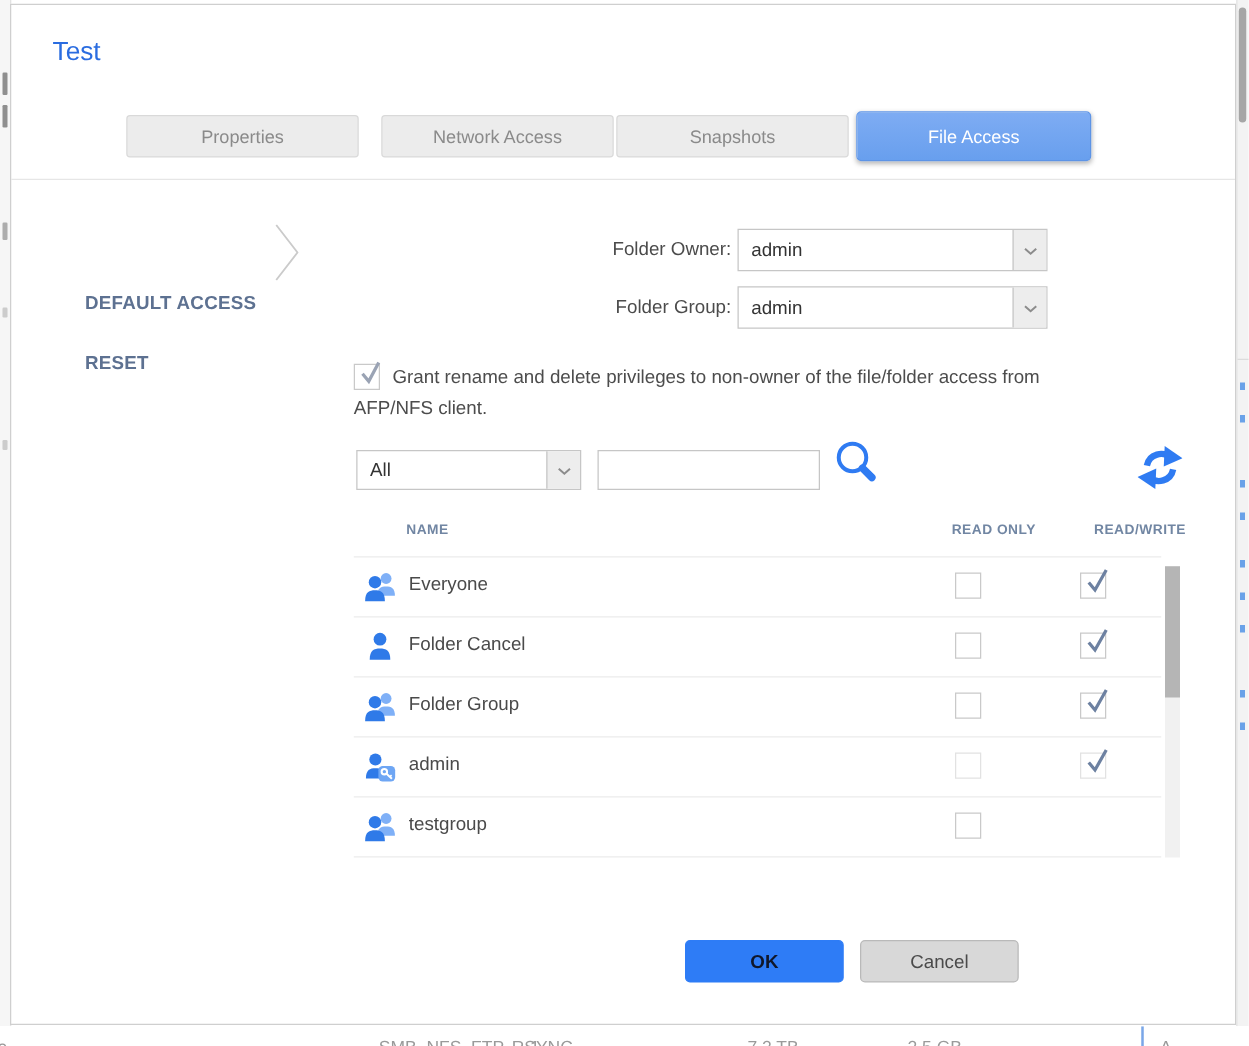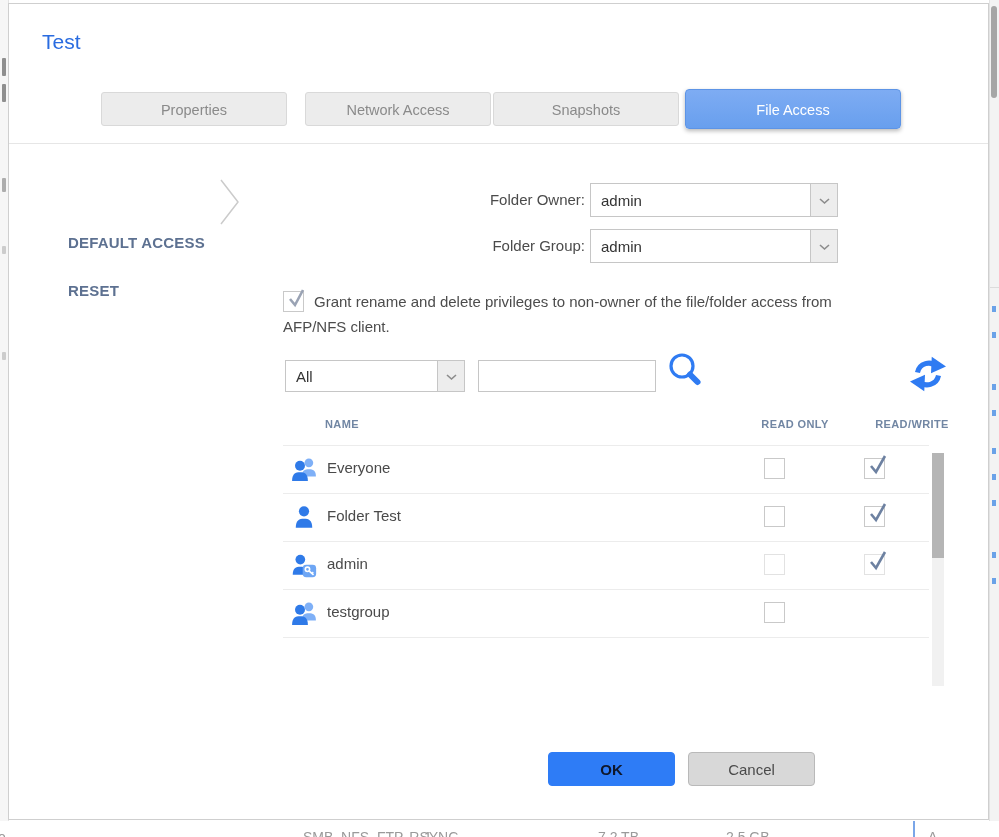--- a/index.html
+++ b/index.html
@@ -19,21 +19,21 @@
   
   .bottom-strip{position:absolute;left:0;right:0;bottom:0;height:16px;background:#ffffff;overflow:hidden;}
   .bottom-strip span{position:absolute;top:8px;font-size:14px;color:#9a9a9a;white-space:nowrap;}
   .bottom-strip .vblue{position:absolute;top:0;bottom:0;width:2px;background:#7aa6e8;}
   
   .dialog{position:absolute;left:8px;top:3px;width:981px;height:817px;background:#fff;border:1px solid #cfcfcf;box-sizing:border-box;}
   .dlg-title{position:absolute;left:33px;top:26px;font-size:21px;color:#2a6ce0;}
   
   .tab{position:absolute;top:88px;width:186px;height:34px;line-height:34px;text-align:center;
        background:#ececec;border:1px solid #d9d9d9;border-radius:3px;color:#8a8a8a;font-size:14.5px;cursor:pointer;box-sizing:border-box;}
-  .tab.active{top:85px;height:40px;line-height:40px;width:216px;z-index:2;
+  .tab.active{top:85px;height:40px;line-height:40px;width:188px;z-index:2;
        background:linear-gradient(#7eacf3,#689fee);border:1px solid #5d94e6;border-radius:4px;
        color:#ffffff;font-weight:500;box-shadow:0 2px 4px rgba(0,0,0,.28);}
   .tab-divider{position:absolute;left:0;right:0;top:139px;border-top:1px solid #e6e6e6;}
   
   .security-box{position:absolute;left:44px;top:176px;width:166px;height:42px;border:1px solid #c9c9c9;border-radius:4px;background:#fff;cursor:pointer;}
   .security-box span{position:absolute;left:15px;top:11px;font-size:15px;font-weight:bold;color:#2a6ce0;letter-spacing:.2px;}
   .crumb-arrow{position:absolute;left:211px;top:175px;}
   .side-item{position:absolute;left:59px;font-size:15px;font-weight:bold;color:#5d7191;letter-spacing:.2px;cursor:pointer;}
   
   .sel{position:absolute;height:34px;background:#fff;border:1px solid #c6c6c6;box-sizing:border-box;cursor:pointer;}
@@ -189,21 +189,36 @@
           <svg width="24" height="24">
             <polyline points="5,12 10,18 19,2" fill="none" stroke="#6d81a1" stroke-width="2.6"></polyline>
           </svg>
         </div>
       </div>
       <div class="row">
         <span class="row-icon"><svg width="26" height="26" viewBox="0 0 24 24">
             <circle cx="12" cy="6.8" r="4.7" fill="#2f7ae8"></circle>
             <path d="M4.4 22 C4.4 14.8 7.6 13.6 12 13.6 C16.4 13.6 19.6 14.8 19.6 22 Z" fill="#2f7ae8"></path>
           </svg></span>
-        <span class="row-name">Folder Test</span>
+        <span class="row-name">Folder Cancel</span>
+        <div class="cb ro"></div>
+        <div class="cb rw">
+          <svg width="24" height="24">
+            <polyline points="5,12 10,18 19,2" fill="none" stroke="#6d81a1" stroke-width="2.6"></polyline>
+          </svg>
+        </div>
+      </div>
+      <div class="row">
+        <span class="row-icon"><svg width="26" height="26" viewBox="0 0 24 24">
+            <circle cx="16.5" cy="6.3" r="4" fill="#7fb0f7"></circle>
+            <path d="M10 19 C10 13.2 12.8 12.2 16.5 12.2 C20.2 12.2 23 13.2 23 19 Z" fill="#7fb0f7"></path>
+            <circle cx="8.3" cy="9" r="4.6" fill="#2f7ae8"></circle>
+            <path d="M1 23 C1 16.2 4.2 15 8.3 15 C12.4 15 15.6 16.2 15.6 23 Z" fill="#2f7ae8"></path>
+          </svg></span>
+        <span class="row-name">Folder Group</span>
         <div class="cb ro"></div>
         <div class="cb rw">
           <svg width="24" height="24">
             <polyline points="5,12 10,18 19,2" fill="none" stroke="#6d81a1" stroke-width="2.6"></polyline>
           </svg>
         </div>
       </div>
       <div class="row">
         <span class="row-icon"><svg width="26" height="26" viewBox="0 0 24 24">
             <circle cx="8.6" cy="7" r="4.5" fill="#2f7ae8"></circle>

